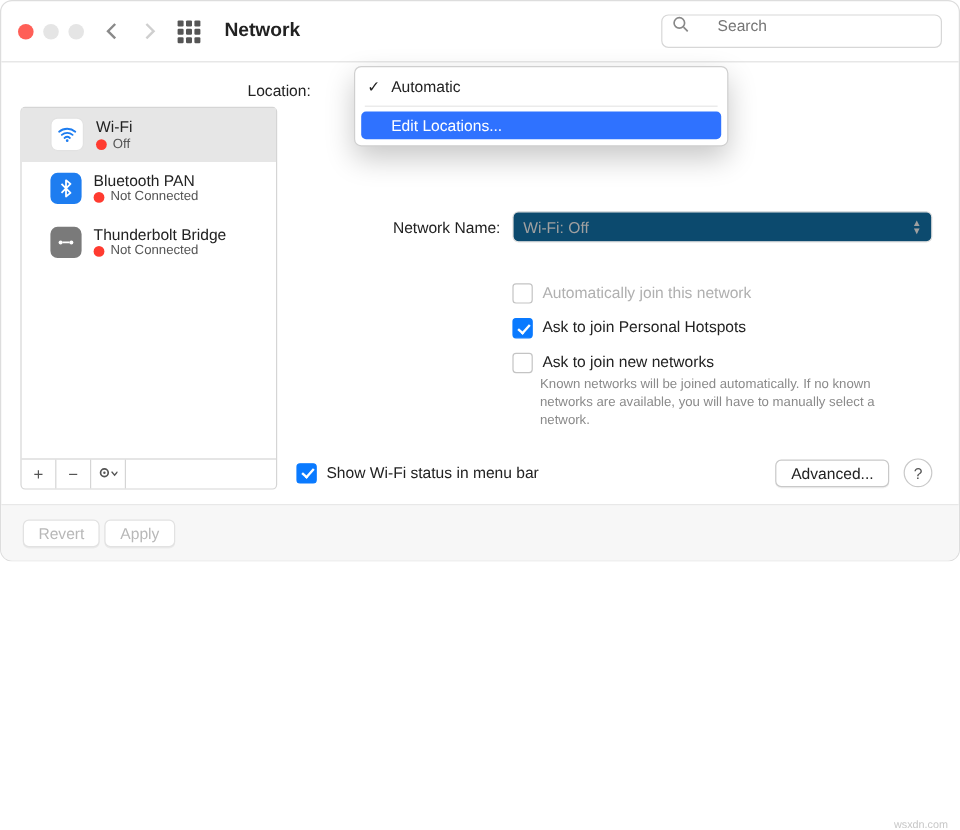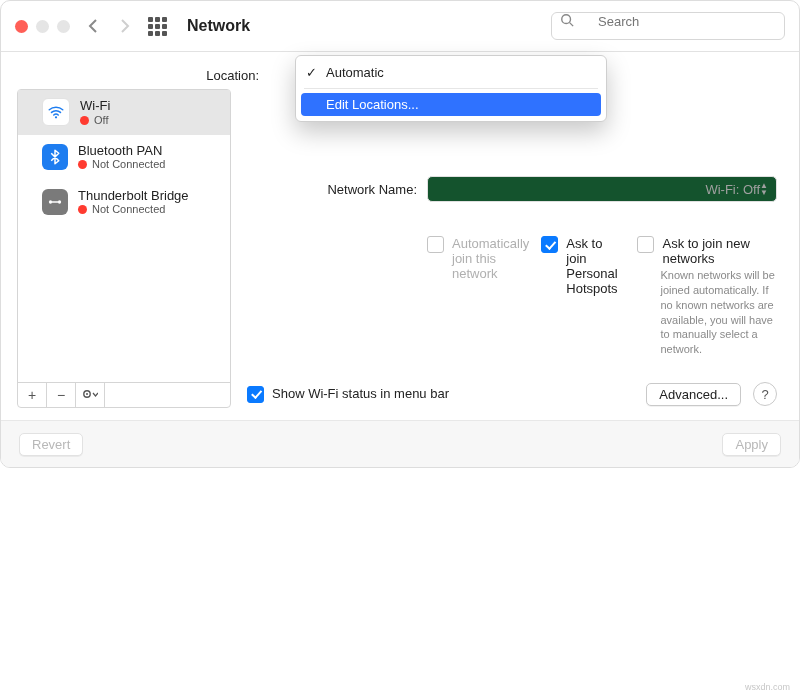--- a/index.html
+++ b/index.html
@@ -41,41 +41,41 @@
   .sbfoot{display:flex;border-top:1px solid #d5d5d5}
   .sbfbtn{width:28px;height:24px;display:flex;align-items:center;justify-content:center;border-right:1px solid #d5d5d5;color:#555;font-size:14px}
 
   .main{flex:1;display:flex;flex-direction:column;padding:0 6px;position:relative}
   .row{display:flex;align-items:center;gap:10px;margin-bottom:10px}
   .lab{width:170px;text-align:right}
   .statusrow{margin-top:2px}
   .statusrow .val{font-weight:600}
   .btn{border:1px solid #c9c9c9;border-radius:5px;padding:3px 12px;background:#fff;font-size:13px;color:#222;box-shadow:0 1px 0 rgba(0,0,0,.05)}
   .btn.dis{color:#b8b8b8;border-color:#e2e2e2}
-  .popup{flex:1;height:24px;border:1px solid #e0e0e0;border-radius:5px;display:flex;align-items:center;justify-content:flex-end;padding:0 8px;color:#a0a0a0;background:#14532d}
+  .popup{flex:1;height:24px;border:1px solid #e0e0e0;border-radius:5px;display:flex;align-items:center;justify-content:space-between;padding:0 8px;color:#a0a0a0;background:#0c4a6e}
   .updown{display:flex;flex-direction:column;font-size:8px;line-height:7px;color:#a0a0a0}
 
-  .checks{margin-left:180px;display:flex;flex-direction:row;gap:12px;margin-top:24px}
+  .checks{margin-left:180px;display:flex;flex-direction:column;gap:12px;margin-top:24px}
   .chk{display:flex;align-items:flex-start;gap:8px}
   .cbox{width:15px;height:15px;border:1px solid #c4c4c4;border-radius:3px;flex-shrink:0;display:flex;align-items:center;justify-content:center;background:#fff}
   .cbox.on{background:#0a7aff;border-color:#0a7aff}
   .cbox.on::after{content:"";width:4px;height:8px;border:solid #fff;border-width:0 2px 2px 0;transform:rotate(42deg) translateY(-1px)}
   .hint{color:#8a8a8a;font-size:11px;max-width:300px;line-height:1.35;margin-top:2px}
 
   .menubar-row{position:absolute;bottom:2px;left:0;right:0;padding:0 6px;display:flex;align-items:center;gap:12px}
   .menubar-row .btn.adv{margin-left:auto}
   .helpbtn{width:22px;height:22px;border:1px solid #c9c9c9;border-radius:50%;display:flex;align-items:center;justify-content:center;font-size:13px;color:#555}
 
   .dropdown{position:absolute;top:-34px;left:54px;width:310px;background:#fff;border:1px solid #cfcfcf;border-radius:6px;box-shadow:0 10px 24px rgba(0,0,0,.22);padding:5px 0;z-index:50}
   .dditem{padding:4px 14px 4px 30px;position:relative}
   .dditem.sel{background:#2f72ff;color:#fff;border-radius:4px;margin:0 5px;padding-left:25px}
   .check{position:absolute;left:10px;top:4px}
   .ddsep{height:1px;background:#e6e6e6;margin:4px 8px}
 
-  .footer{height:46px;border-top:1px solid #e8e8e8;display:flex;align-items:center;justify-content:space-between;padding:0 18px;gap:24px;background:#f7f7f7}
+  .footer{height:46px;border-top:1px solid #e8e8e8;display:flex;align-items:center;justify-content:flex-start;padding:0 18px;gap:4px;background:#f7f7f7}
   .watermark{position:absolute;bottom:0;right:10px;font-size:9px;color:#c7c7c7}
 </style>
 </head>
 <body>
 
 <div class="window">
 
   <div class="titlebar">
     <div class="traffic">
       <div class="dot red"></div>

